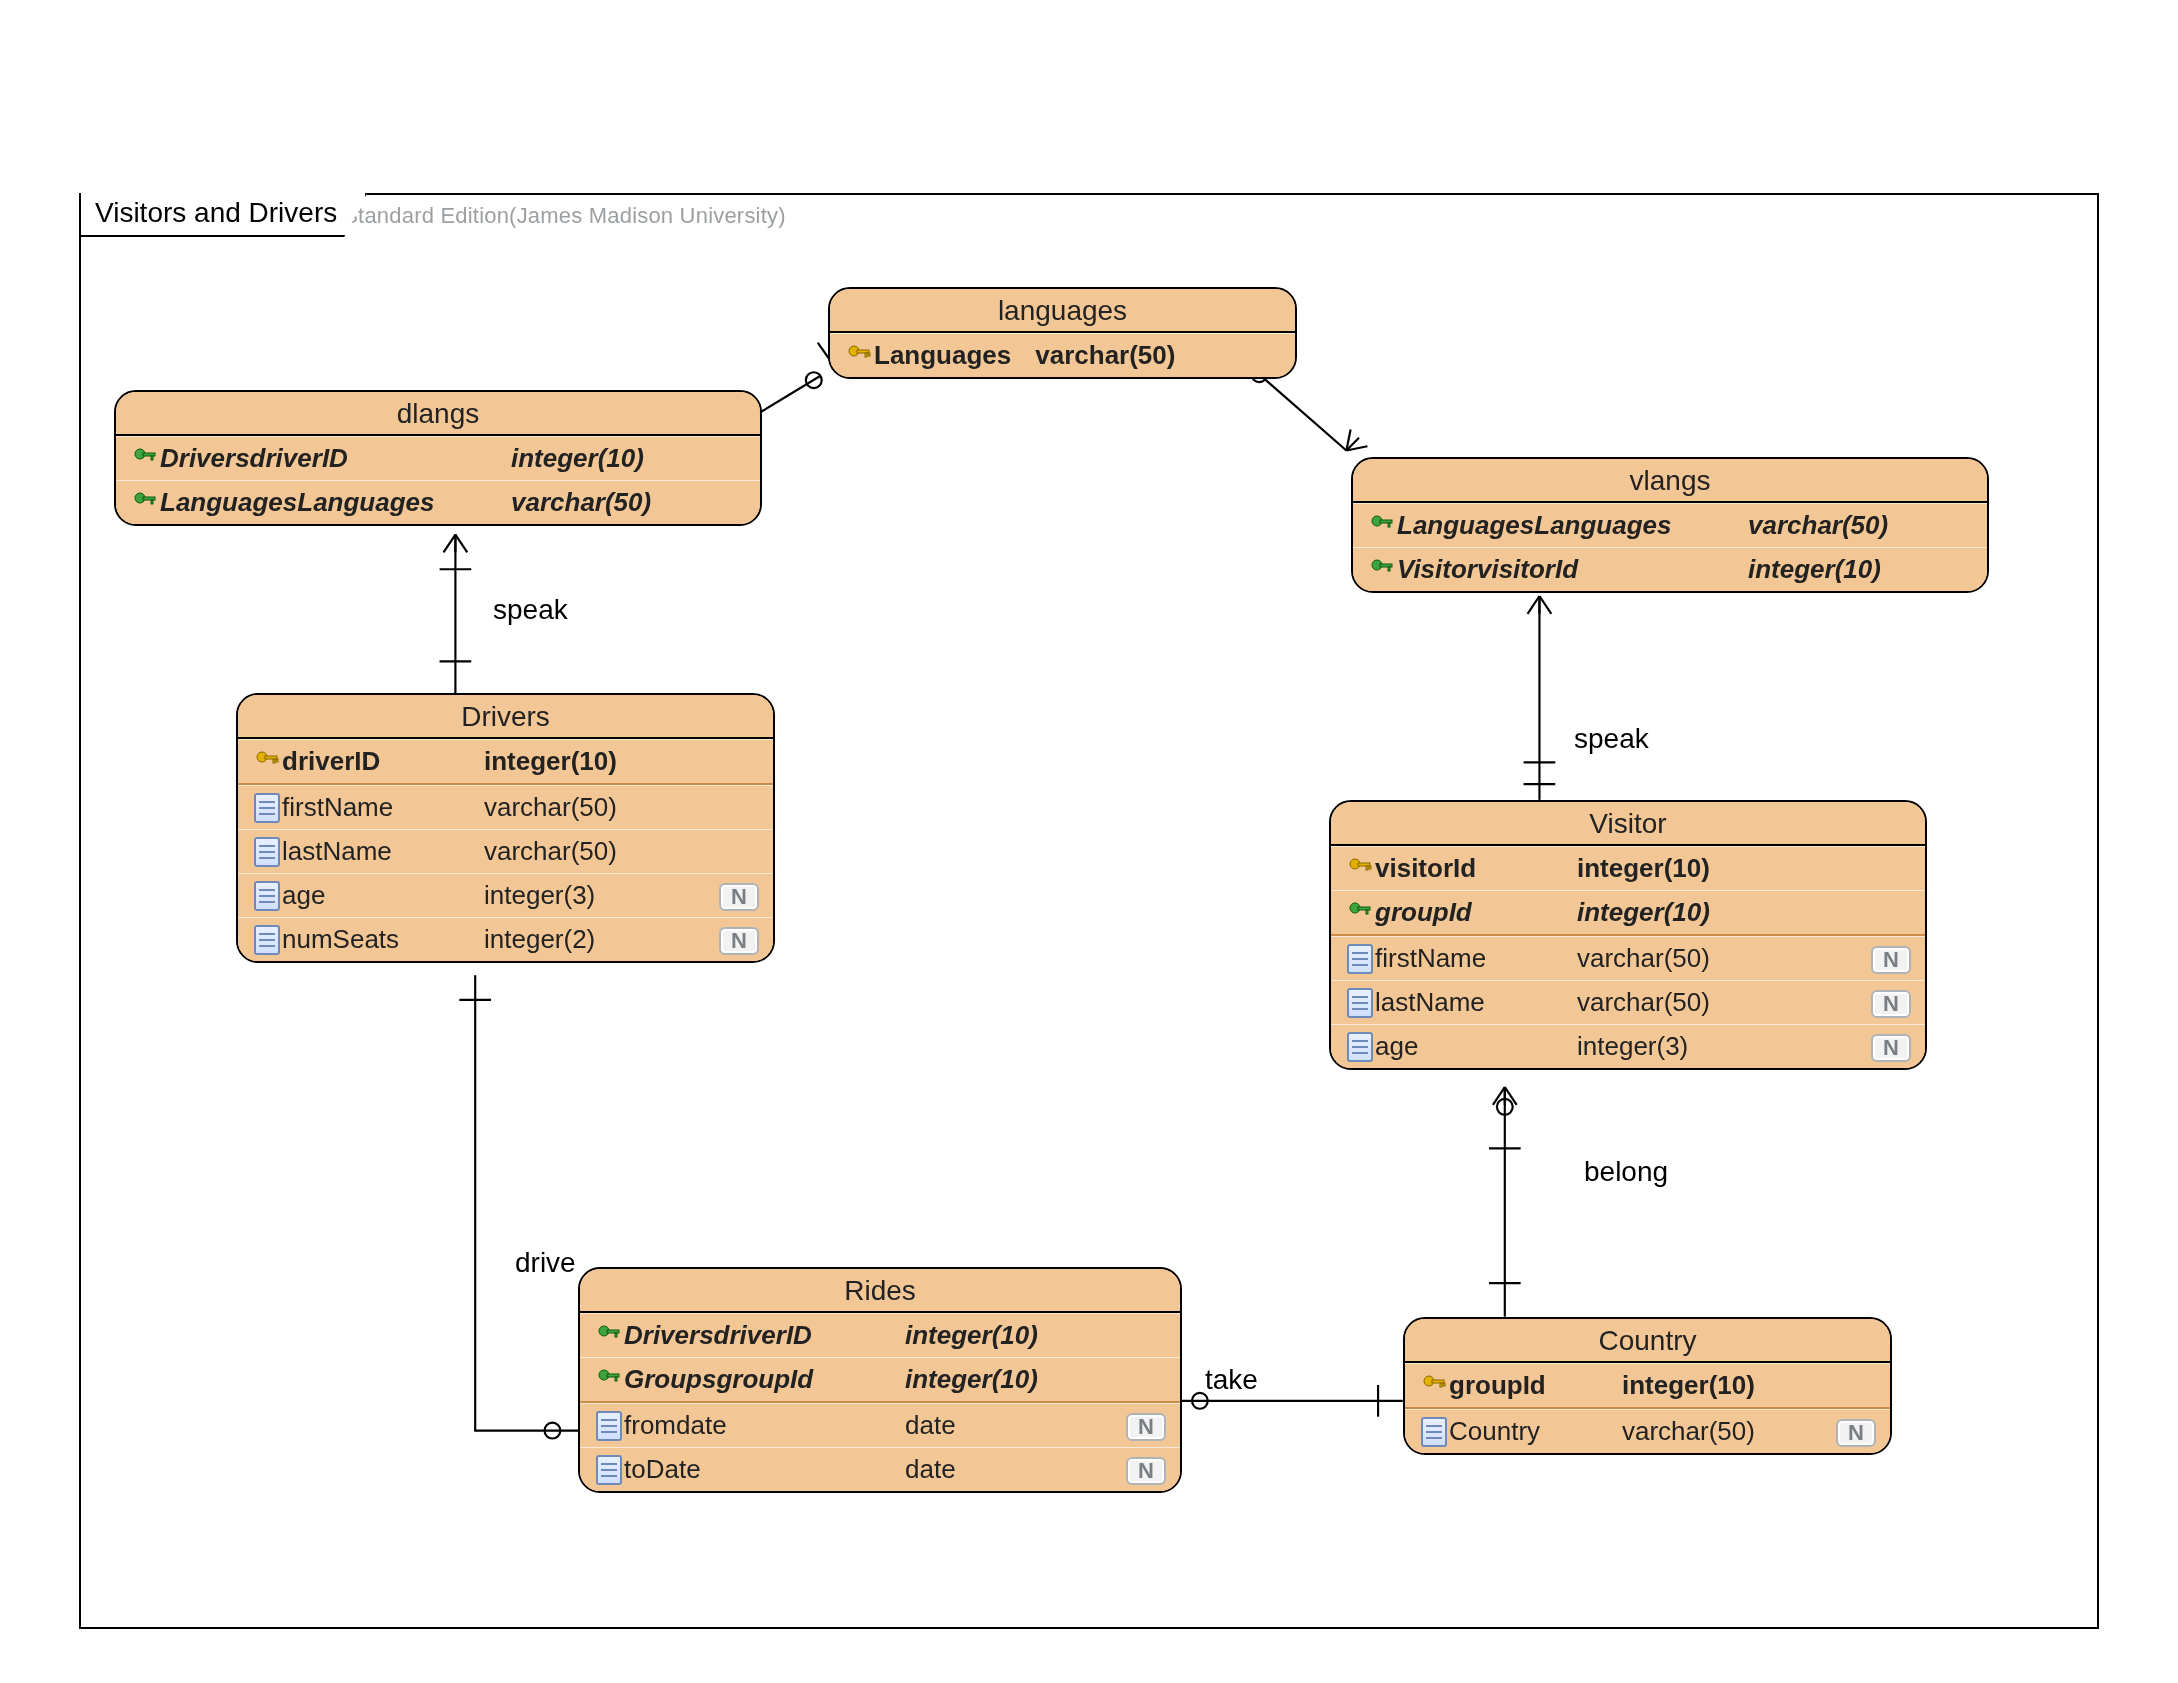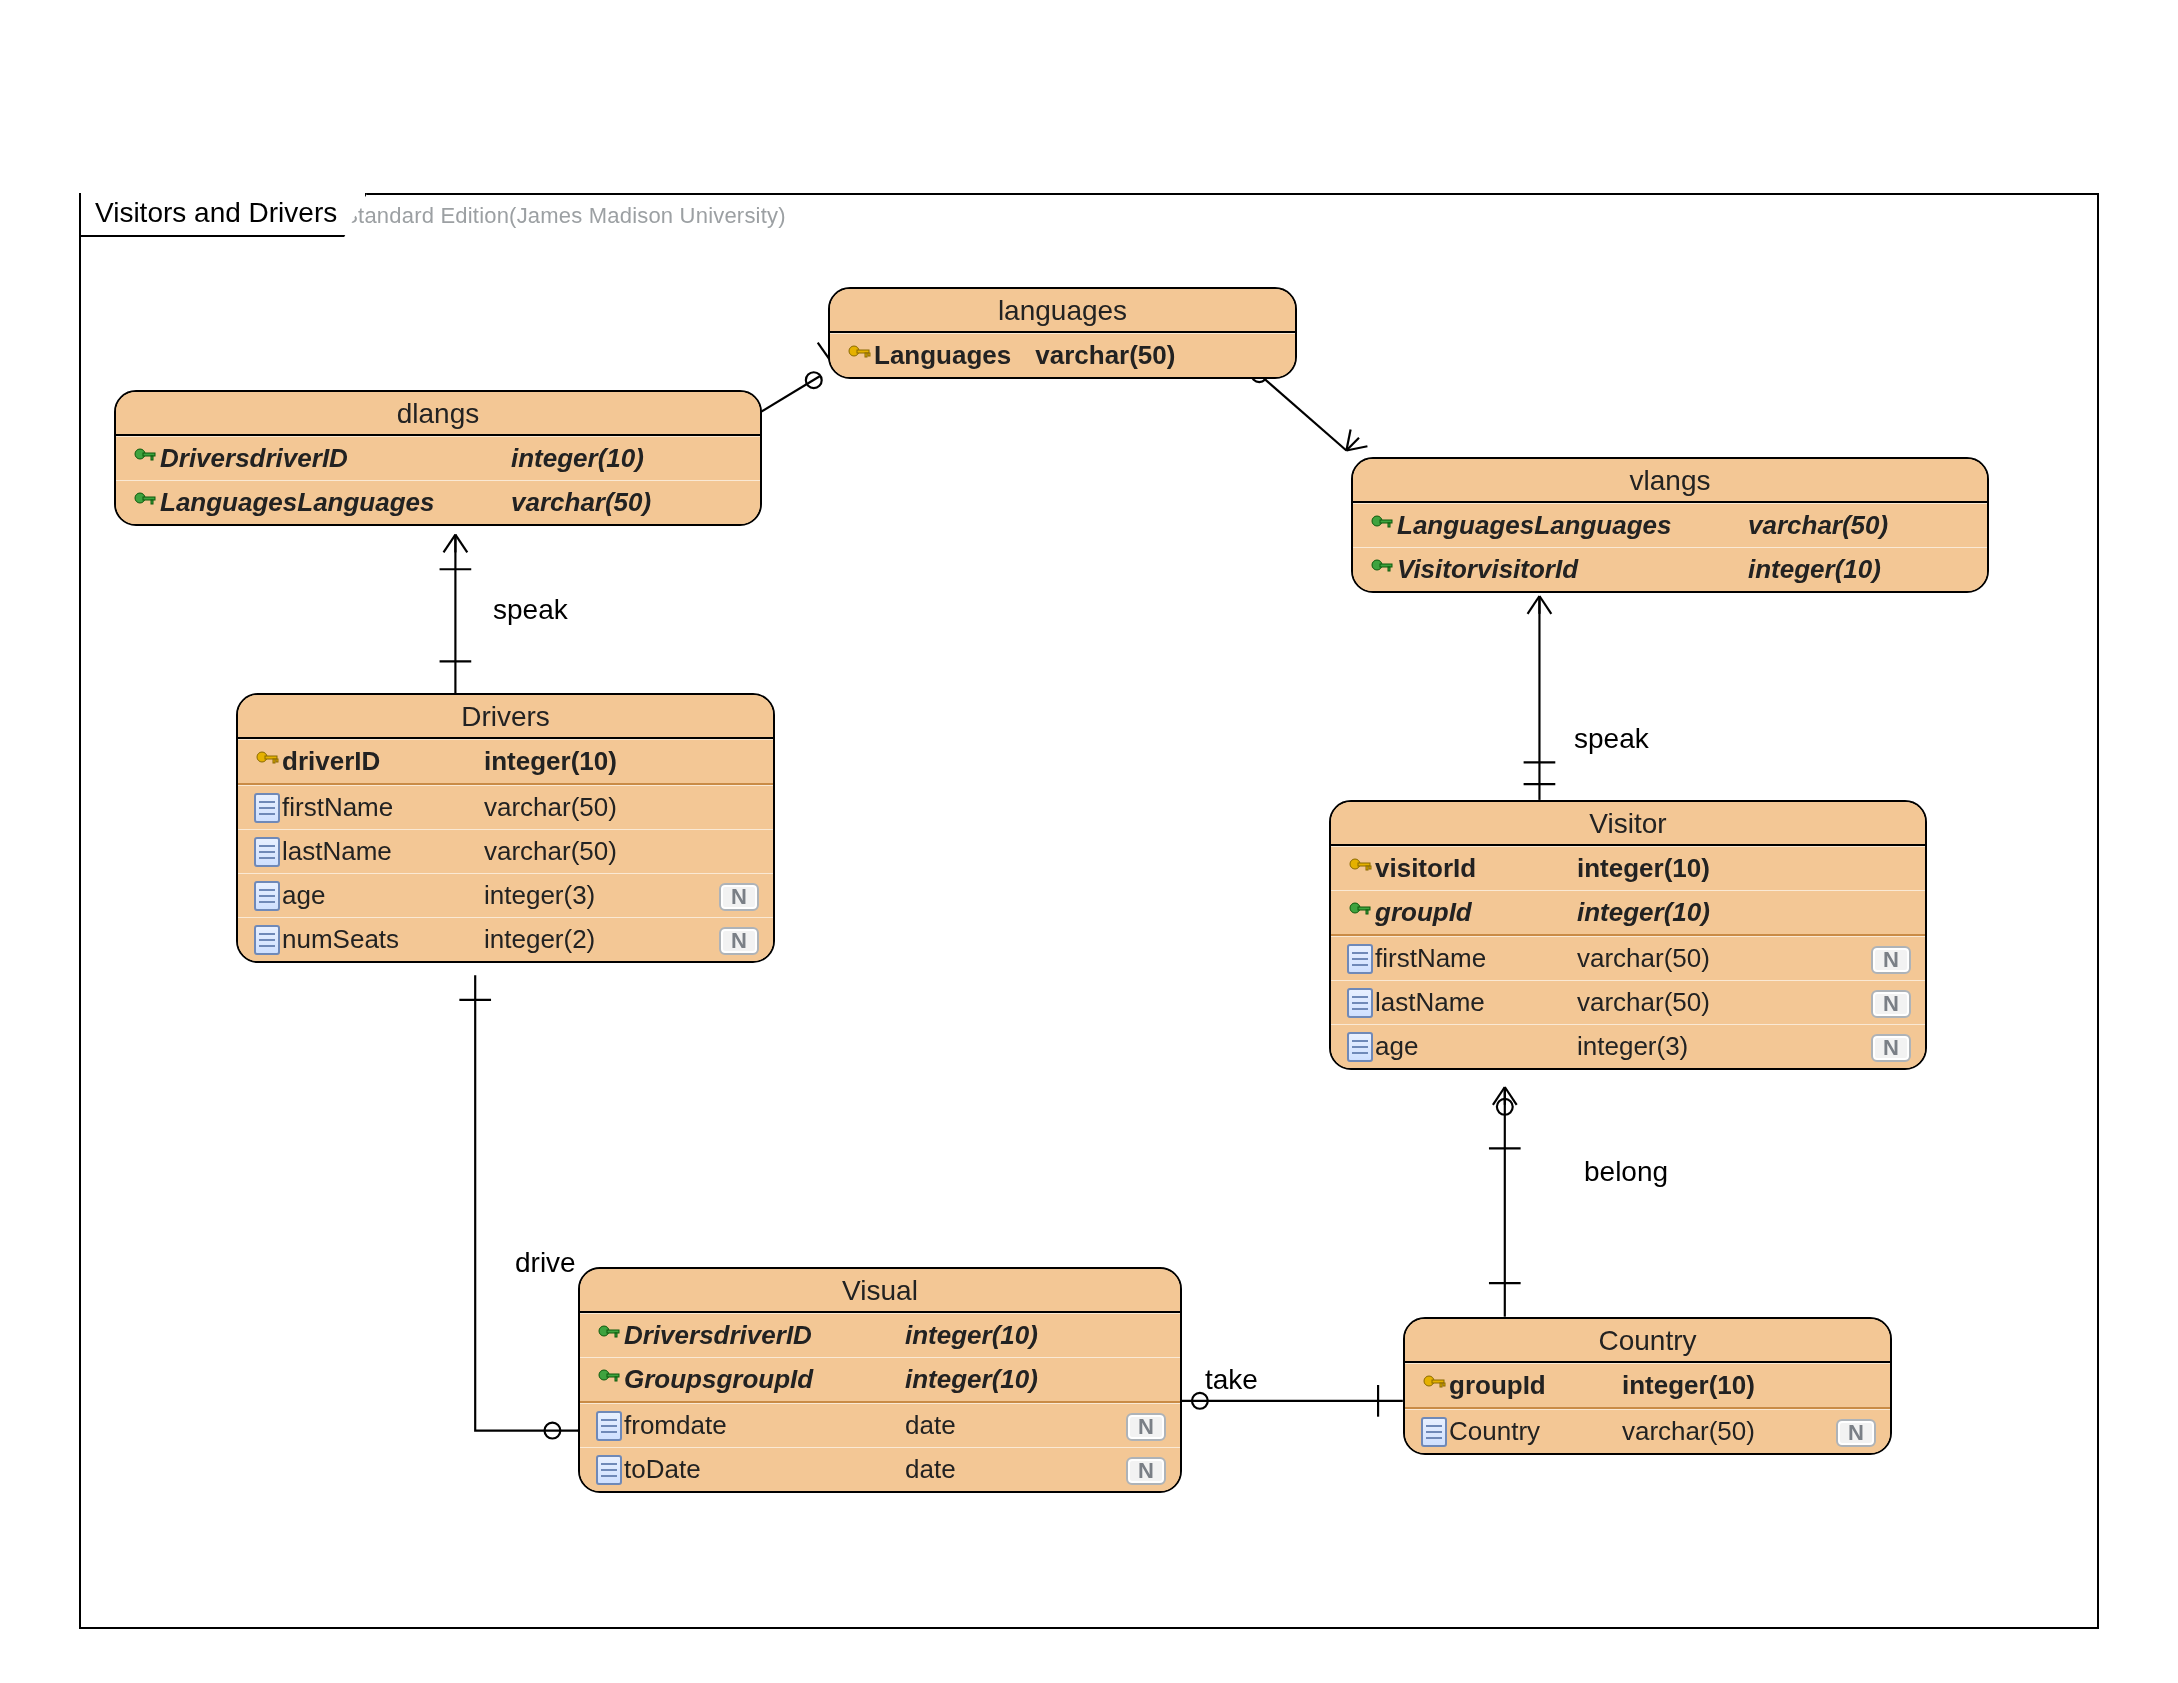--- a/index.html
+++ b/index.html
@@ -384,21 +384,21 @@
       <span class="ico">
           <span class="col-ico"></span>
         </span>
       <span class="name" style="width:178px">age</span>
       <span class="type" style="width:198px">integer(3)</span>
       <span class="null"><span class="n-badge">N</span></span>
     </div>
   </div>
 
   <div class="entity" style="left:578px; top:1267px; width:600px;">
-    <div class="title">Visual</div>
+    <div class="title">Rides</div>
     <div class="row fk">
       <span class="ico">
         <svg class="key-green" viewBox="0 0 24 24">
             <g fill="#3fa33f" stroke="#0d5a0d" stroke-width="1">
               <circle cx="7" cy="7" r="5"></circle>
               <rect x="10" y="6" width="12" height="3"></rect>
               <rect x="18" y="9" width="2" height="4"></rect>
             </g>
           </svg>
       </span>

